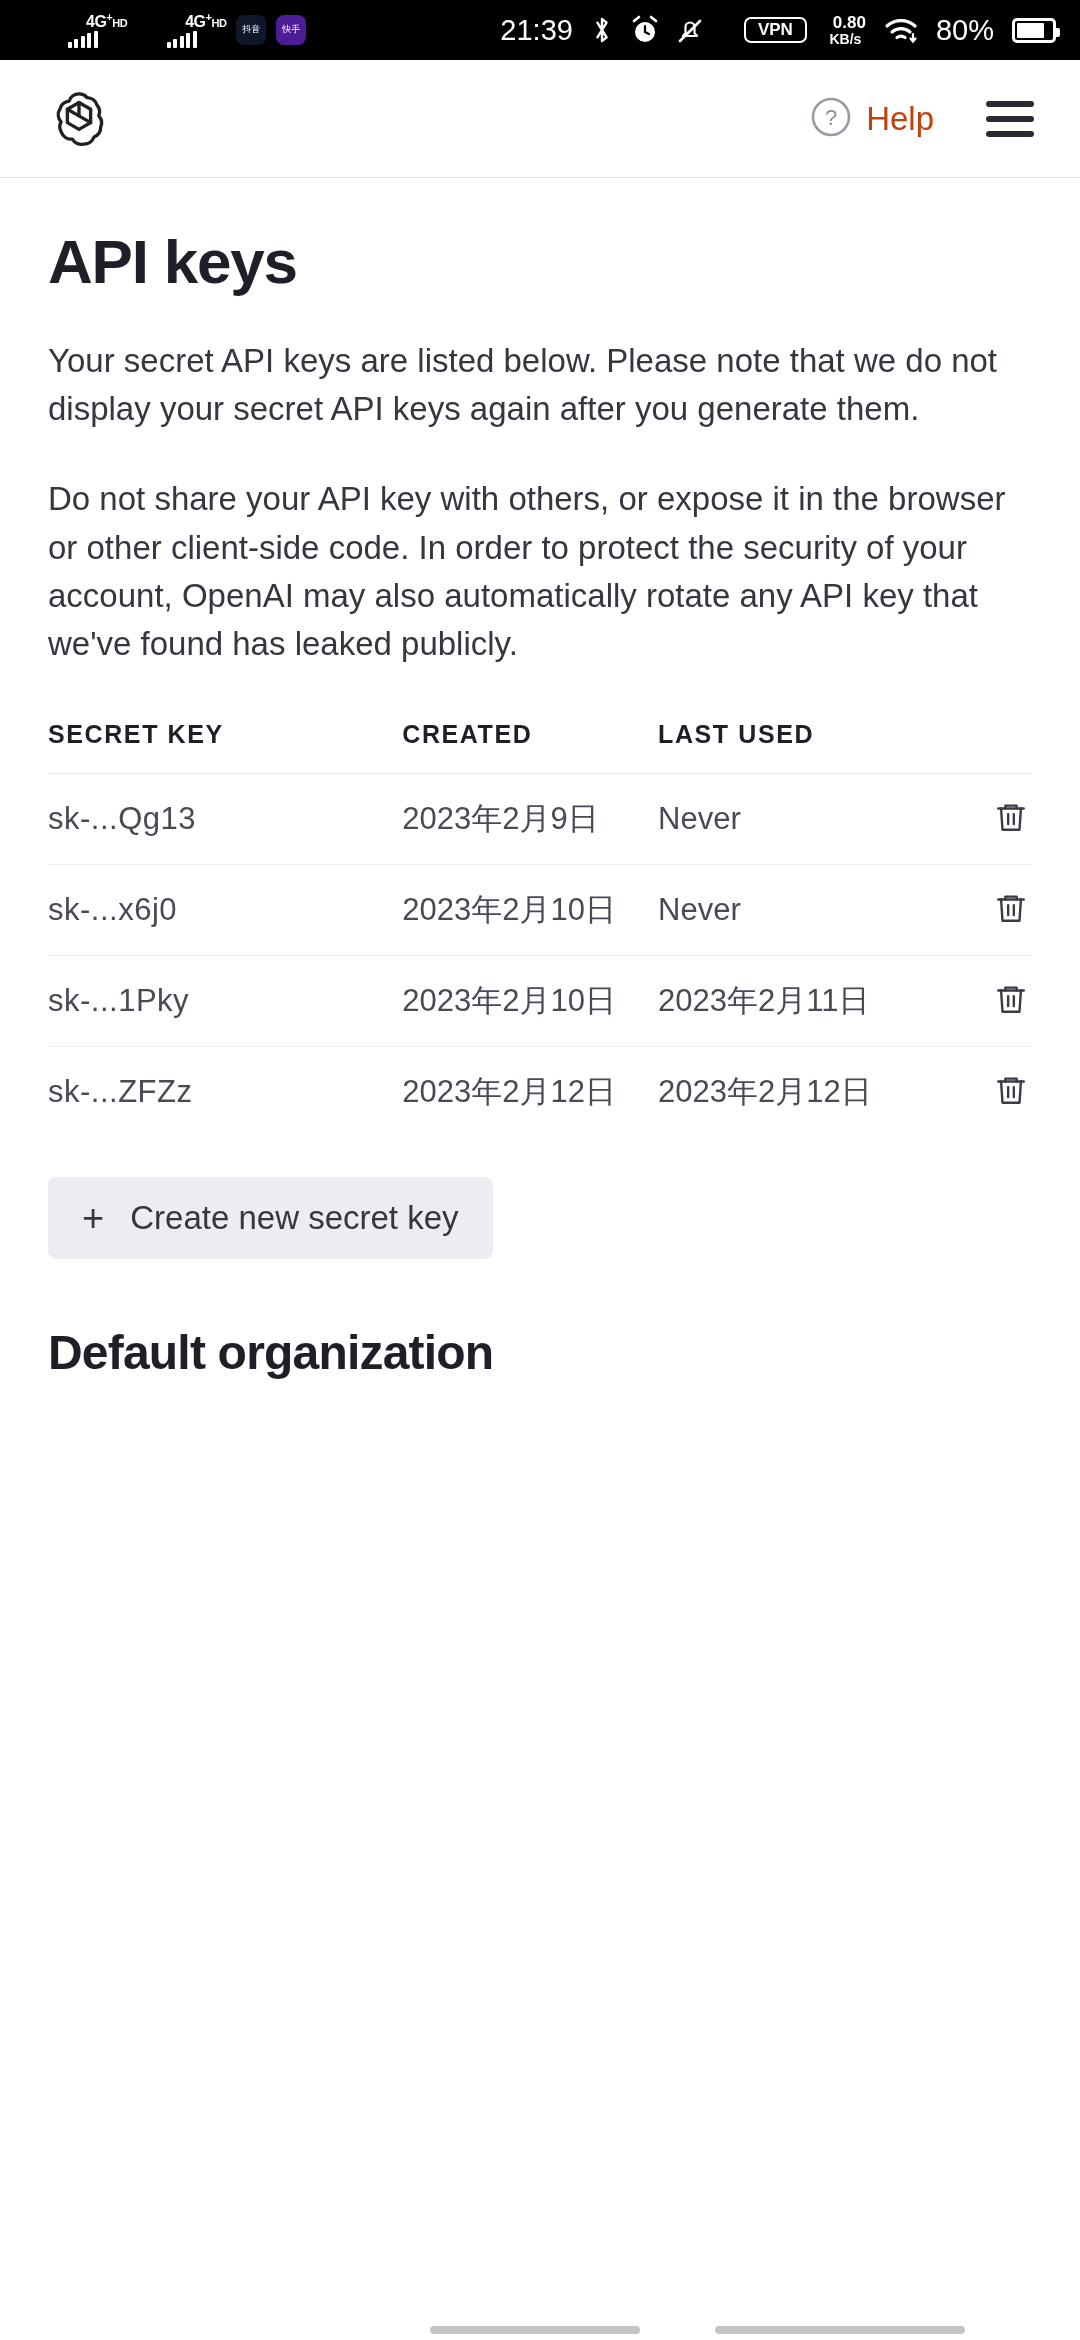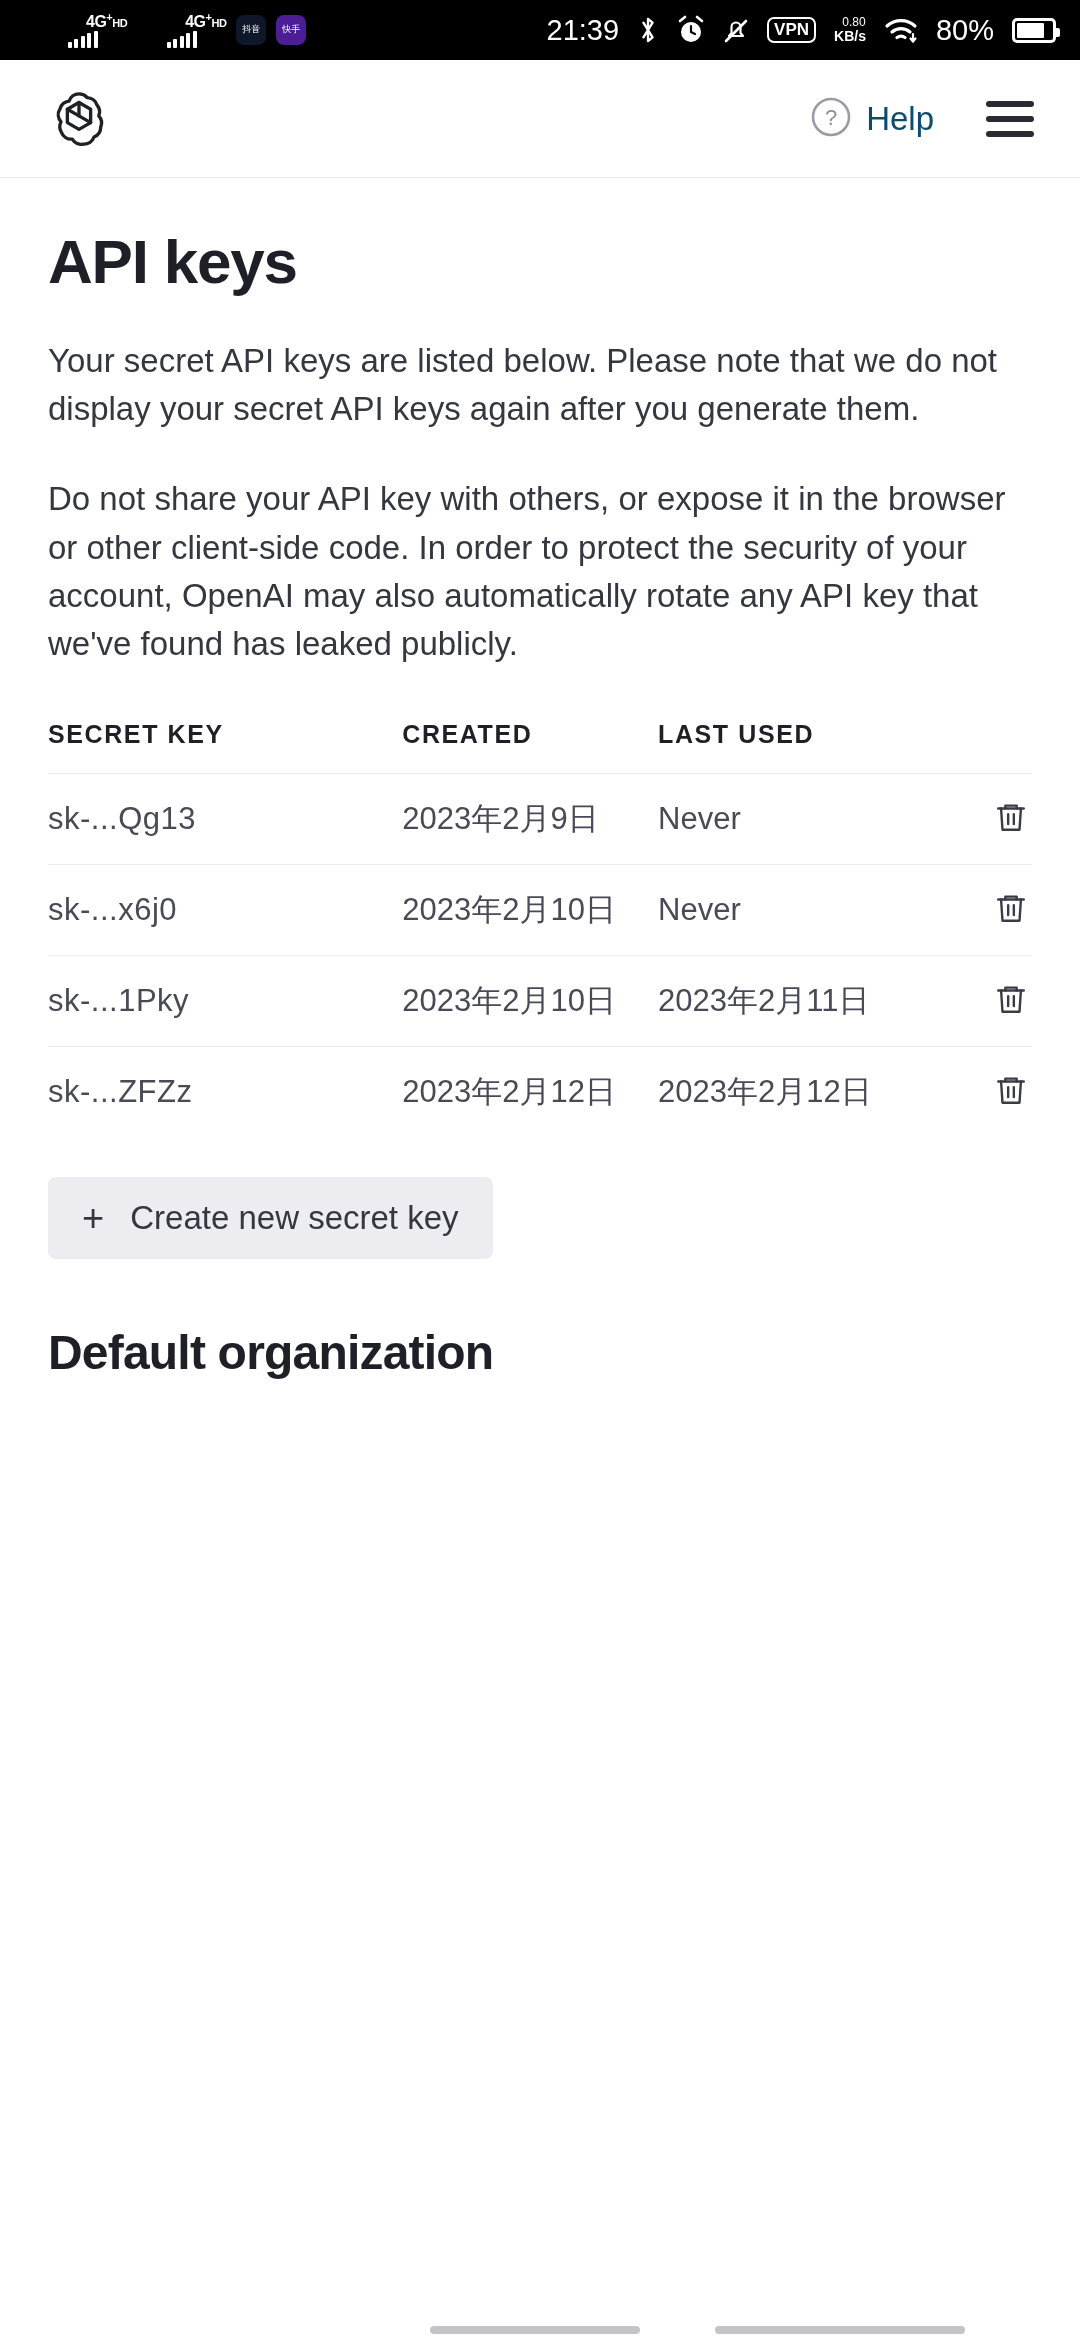--- a/index.html
+++ b/index.html
@@ -82,34 +82,35 @@
   .sb-clock {
     font-size: 29px;
     font-weight: 400;
     letter-spacing: 0px;
     font-family: "Liberation Sans", sans-serif;
   }
   .sb-icon { display: flex; align-items: center; justify-content: center; }
   .vpn-box {
     border: 2.5px solid #fff;
     border-radius: 7px;
-    padding: 1px 5px;
+    padding: 1px 12px;
     font-size: 17px;
     font-weight: bold;
     line-height: 1.15;
     font-family: "Liberation Sans", sans-serif;
+    margin-left: 23px;
   }
   .netspeed {
     display: flex;
     flex-direction: column;
     align-items: center;
     line-height: 1.05;
     font-family: "Liberation Sans", sans-serif;
   }
-  .netspeed .v { font-size: 12px; font-weight: normal; padding-left: 8px; }
+  .netspeed .v { font-size: 17px; font-weight: bold; padding-left: 8px; }
   .netspeed .u { font-size: 14px; font-weight: bold; }
   .battery-pct {
     font-size: 29px;
     font-family: "Liberation Sans", sans-serif;
   }
   .battery {
     width: 44px; height: 25px;
     border: 3px solid #ffffff;
     border-radius: 5px;
     position: relative;
@@ -140,21 +141,21 @@
   .logo-wrap { display: flex; align-items: center; }
   .header-right { display: flex; align-items: center; gap: 52px; }
   .help-btn {
     display: flex;
     align-items: center;
     gap: 14px;
     color: #6e6e80;
   }
   .help-label {
     font-size: 33px;
-    color: #0c4a6e;
+    color: #c2410c;
     font-family: "Liberation Sans", sans-serif;
   }
   .hamburger { display: flex; flex-direction: column; gap: 9px; }
   .hamburger span {
     display: block;
     width: 48px;
     height: 6px;
     background: #2a2a32;
     border-radius: 3px;
   }

